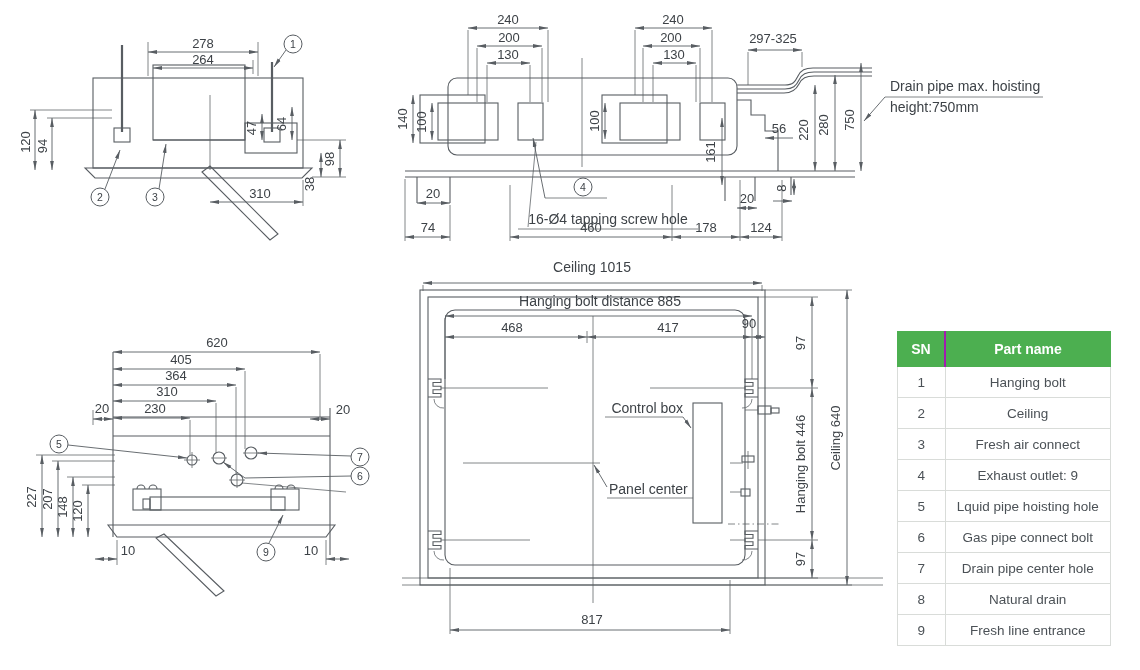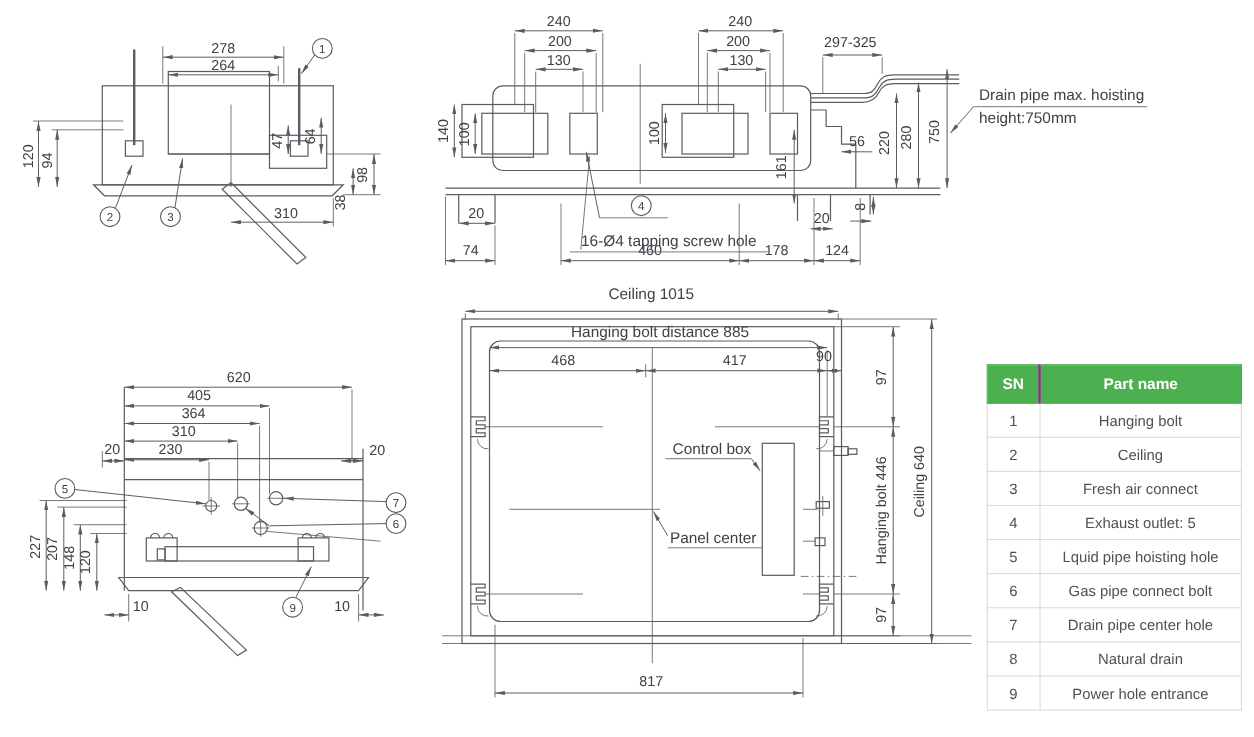--- a/index.html
+++ b/index.html
@@ -12,21 +12,21 @@
   .dash{stroke-dasharray:7 3 1.5 3;}
   .dim{stroke:#585d62;fill:none;stroke-width:0.9;marker-start:url(#arr);marker-end:url(#arr);}
   .ldr{stroke:#585d62;fill:none;stroke-width:0.9;marker-end:url(#arr);}
   .bolt{stroke:#585d62;fill:none;stroke-width:2.2;}
   .balloon{fill:#fff;stroke:#585d62;stroke-width:1;}
   .btx{font-size:10.5px;text-anchor:middle;}
   .dtx{text-anchor:middle;}
   .stx{text-anchor:start;}
   .big{font-size:14px;}
   
-  #parts{position:absolute;left:897px;top:331px;width:232px;border-collapse:collapse;
+  #parts{position:absolute;left:897px;top:331px;width:214px;border-collapse:collapse;
          font-size:13.5px;color:#4b5156;background:#fff;table-layout:fixed;}
   #parts th{background:#4caf50;color:#fff;font-weight:bold;height:32px;font-size:14px;
             border:1px solid #4caf50;}
   #parts th + th{border-left:2px solid #a21caf;}
   #parts td{border:1px solid #d9dcd9;height:28px;text-align:center;background:#fff;
             white-space:nowrap;overflow:hidden;}
   #parts .sn{width:44px;}
 </style>
 </head>
 <body>
@@ -379,38 +379,38 @@
       <tr>
           <td class="sn">2</td>
           <td>Ceiling</td>
         </tr>
       <tr>
           <td class="sn">3</td>
           <td>Fresh air connect</td>
         </tr>
       <tr>
           <td class="sn">4</td>
-          <td>Exhaust outlet: 5</td>
+          <td>Exhaust outlet: 9</td>
         </tr>
       <tr>
           <td class="sn">5</td>
           <td>Lquid pipe hoisting hole</td>
         </tr>
       <tr>
           <td class="sn">6</td>
           <td>Gas pipe connect bolt</td>
         </tr>
       <tr>
           <td class="sn">7</td>
           <td>Drain pipe center hole</td>
         </tr>
       <tr>
           <td class="sn">8</td>
           <td>Natural drain</td>
         </tr>
       <tr>
           <td class="sn">9</td>
-          <td>Power hole entrance</td>
+          <td>Fresh line entrance</td>
         </tr>
     </tbody>
   </table>
 
 </div>
 
 </body></html>

